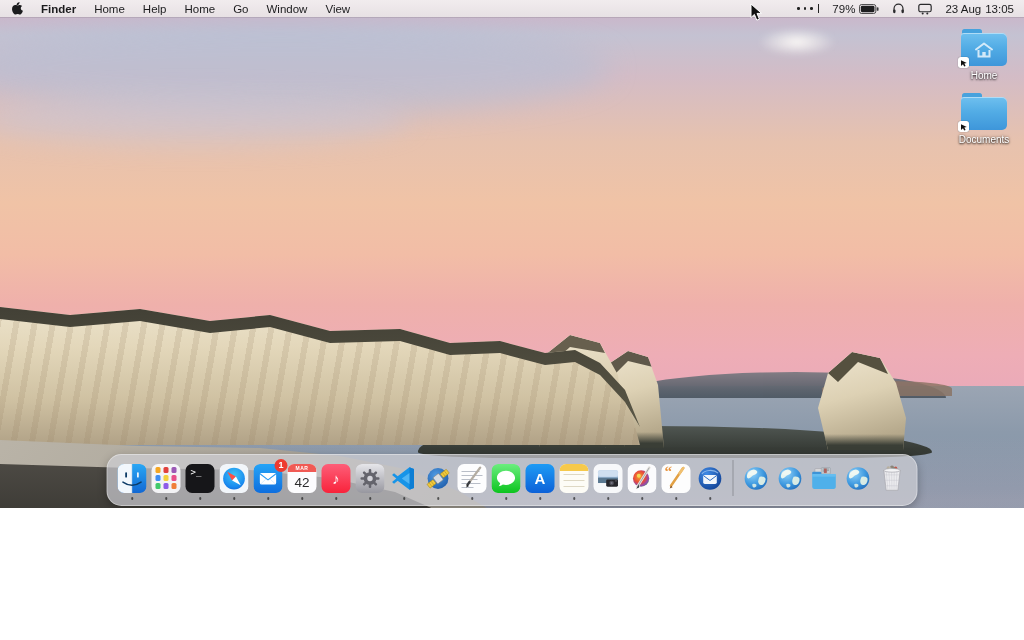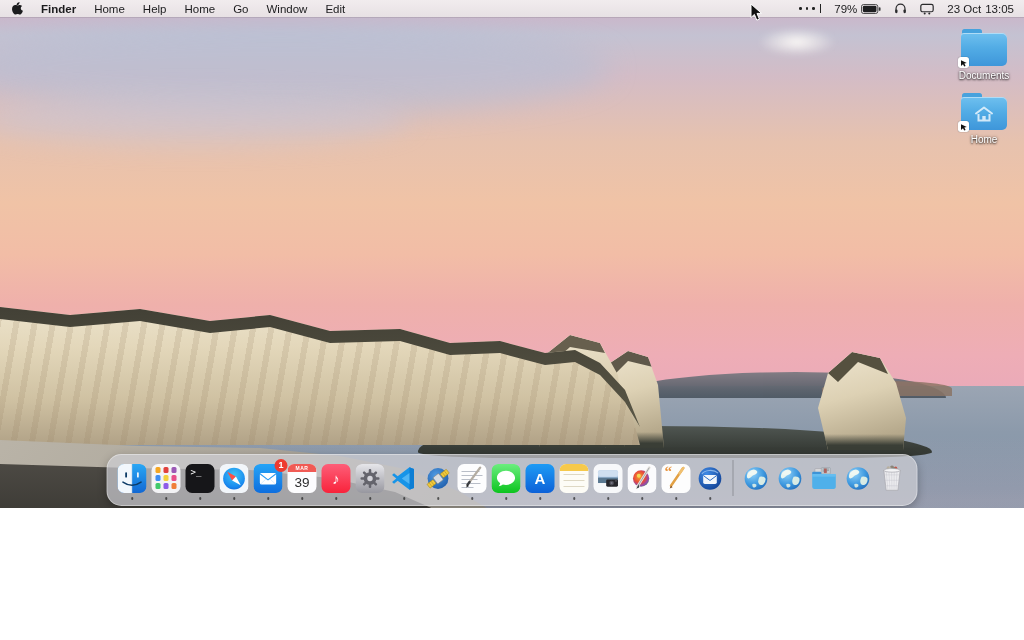--- a/index.html
+++ b/index.html
@@ -115,21 +115,21 @@
         <svg width="12" height="14" viewBox="0 0 14 16">
             <path fill="#1b1b1d" d="M9.1,3.6c0.6-0.7,1-1.7,0.9-2.7C9.1,1,8,1.6,7.4,2.3C6.8,3,6.4,4,6.5,4.9C7.5,5,8.5,4.3,9.1,3.6z M11.4,8.6c0-1.9,1.6-2.8,1.6-2.8S12,4.4,10.3,4.4c-1.1,0-2,0.7-2.6,0.7C7.1,5.1,6.1,4.5,5.1,4.5c-2,0-3.9,1.7-3.9,4.7c0,3.1,2.3,6.5,4,6.5c0.8,0,1.5-0.6,2.5-0.6c1,0,1.5,0.6,2.5,0.6c1.8,0,3.6-3.3,3.6-4.5C13.8,11,11.4,10.6,11.4,8.6z"></path>
           </svg>
       </span>
       <span class="mi mi-app">Finder</span>
       <span class="mi">Home</span>
       <span class="mi">Help</span>
       <span class="mi">Home</span>
       <span class="mi">Go</span>
       <span class="mi">Window</span>
-      <span class="mi">Edit</span>
+      <span class="mi">View</span>
     </div>
     <div class="mb-right">
       <span class="st dots-ind">
           <i></i>
           <i></i>
           <i></i>
           <b></b>
         </span>
       <span class="st">
         <span>79%</span>
@@ -147,55 +147,55 @@
           </svg>
       </span>
       <span class="st">
         <svg width="14" height="12" viewBox="0 0 15 13">
             <rect x="0.8" y="1.5" width="13.4" height="8" rx="2" fill="none" stroke="#2a2a2c" stroke-width="1.3"></rect>
             <circle cx="5" cy="11.4" r="1.1" fill="#2a2a2c"></circle>
             <circle cx="10" cy="11.4" r="1.1" fill="#2a2a2c"></circle>
           </svg>
       </span>
       <span class="st">
-        <span>23 Oct</span>
+        <span>23 Aug</span>
         <span>13:05</span>
       </span>
     </div>
   </div>
 
   <div class="desk-icons">
+    <div class="dicon">
+      <div class="folder">
+        <div class="tab"></div>
+          <div class="body"></div>
+        <svg class="glyph" width="20" height="17" viewBox="0 0 20 17">
+            <path d="M2,8 L10,2 L18,8" fill="none" stroke="#eaf5fd" stroke-width="2" stroke-linecap="round" stroke-linejoin="round"></path>
+            <path d="M4.5,8.5 V15 H15.5 V8.5" fill="none" stroke="#eaf5fd" stroke-width="2"></path>
+            <rect x="8.3" y="10.5" width="3.4" height="4.5" fill="#eaf5fd"></rect>
+          </svg>
+        <span class="alias">
+            <svg width="8" height="8" viewBox="0 0 8 8">
+              <path d="M1,7 L1,1.2 L6.8,4 L4.3,4.6 L5.6,7 L4.2,7.6 L3,5.3 Z" fill="#111"></path>
+            </svg>
+          </span>
+      </div>
+      <span class="lbl">Home</span>
+    </div>
     <div class="dicon">
       <div class="folder">
         <div class="tab"></div>
           <div class="body"></div>
         <span class="alias">
             <svg width="8" height="8" viewBox="0 0 8 8">
               <path d="M1,7 L1,1.2 L6.8,4 L4.3,4.6 L5.6,7 L4.2,7.6 L3,5.3 Z" fill="#111"></path>
             </svg>
           </span>
       </div>
       <span class="lbl">Documents</span>
-    </div>
-    <div class="dicon">
-      <div class="folder">
-        <div class="tab"></div>
-          <div class="body"></div>
-        <svg class="glyph" width="20" height="17" viewBox="0 0 20 17">
-            <path d="M2,8 L10,2 L18,8" fill="none" stroke="#eaf5fd" stroke-width="2" stroke-linecap="round" stroke-linejoin="round"></path>
-            <path d="M4.5,8.5 V15 H15.5 V8.5" fill="none" stroke="#eaf5fd" stroke-width="2"></path>
-            <rect x="8.3" y="10.5" width="3.4" height="4.5" fill="#eaf5fd"></rect>
-          </svg>
-        <span class="alias">
-            <svg width="8" height="8" viewBox="0 0 8 8">
-              <path d="M1,7 L1,1.2 L6.8,4 L4.3,4.6 L5.6,7 L4.2,7.6 L3,5.3 Z" fill="#111"></path>
-            </svg>
-          </span>
-      </div>
-      <span class="lbl">Home</span>
     </div>
   </div>
 
   <div class="dock">
 
     <div class="ditem">
       <svg class="tile" viewBox="0 0 32 32">
           <defs>
             <linearGradient id="fg1" x1="0" y1="0" x2="0" y2="1">
               <stop offset="0" stop-color="#29a7f5"></stop>
@@ -266,21 +266,21 @@
           <rect x="7" y="10" width="18" height="12.5" rx="1.8" fill="#ffffff"></rect>
           <path d="M7.5,11 L16,17.5 L24.5,11" fill="none" stroke="#2b9af2" stroke-width="1.2"></path>
           <path d="M8,22 L13.5,16.8 M24,22 L18.5,16.8" stroke="#cfe7fb" stroke-width="0.9"></path>
         </svg>
       <span class="run-dot"></span>
     </div>
 
     <div class="ditem">
       <div class="tile cal">
         <div class="mon">MAR</div>
-        <div class="day">39</div>
+        <div class="day">42</div>
       </div>
       <span class="run-dot"></span>
     </div>
 
     <div class="ditem">
       <div class="tile music">
           <span>♪</span>
         </div>
       <span class="run-dot"></span>
     </div>

